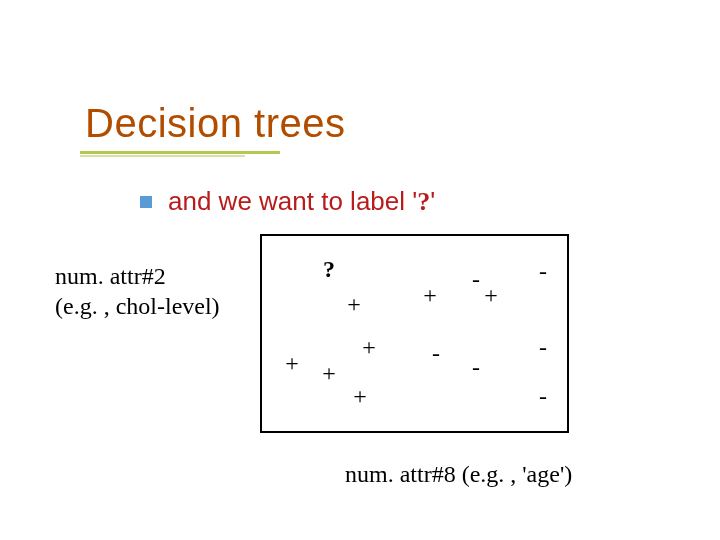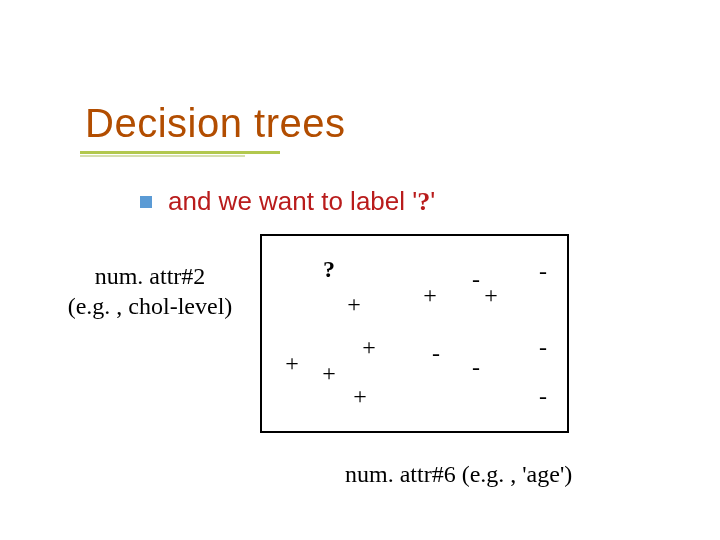--- a/index.html
+++ b/index.html
@@ -70,21 +70,20 @@
     font-family: "Times New Roman", Times, serif;
     font-weight: bold;
   }
   .y-axis-label {
     position: absolute;
     left: 55px;
     top: 245px;
     width: 190px;
     font-size: 24px;
     line-height: 1.25;
-    text-align: center;
   }
   .plot-box {
     position: absolute;
     left: 260px;
     top: 218px;
     width: 305px;
     height: 195px;
     border: 2px solid #000;
     background: #fff;
   }
@@ -138,15 +137,15 @@
     <span class="pt" style="left:98px;  top:160px;">+</span>
 
     <span class="pt" style="left:214px; top:43px;">-</span>
     <span class="pt" style="left:281px; top:35px;">-</span>
     <span class="pt" style="left:174px; top:117px;">-</span>
     <span class="pt" style="left:214px; top:131px;">-</span>
     <span class="pt" style="left:281px; top:111px;">-</span>
     <span class="pt" style="left:281px; top:160px;">-</span>
   </div>
 
-  <div class="x-axis-label">num. attr#6 (e.g. , 'age')</div>
+  <div class="x-axis-label">num. attr#8 (e.g. , 'age')</div>
 
 </div>
 
 </body></html>

